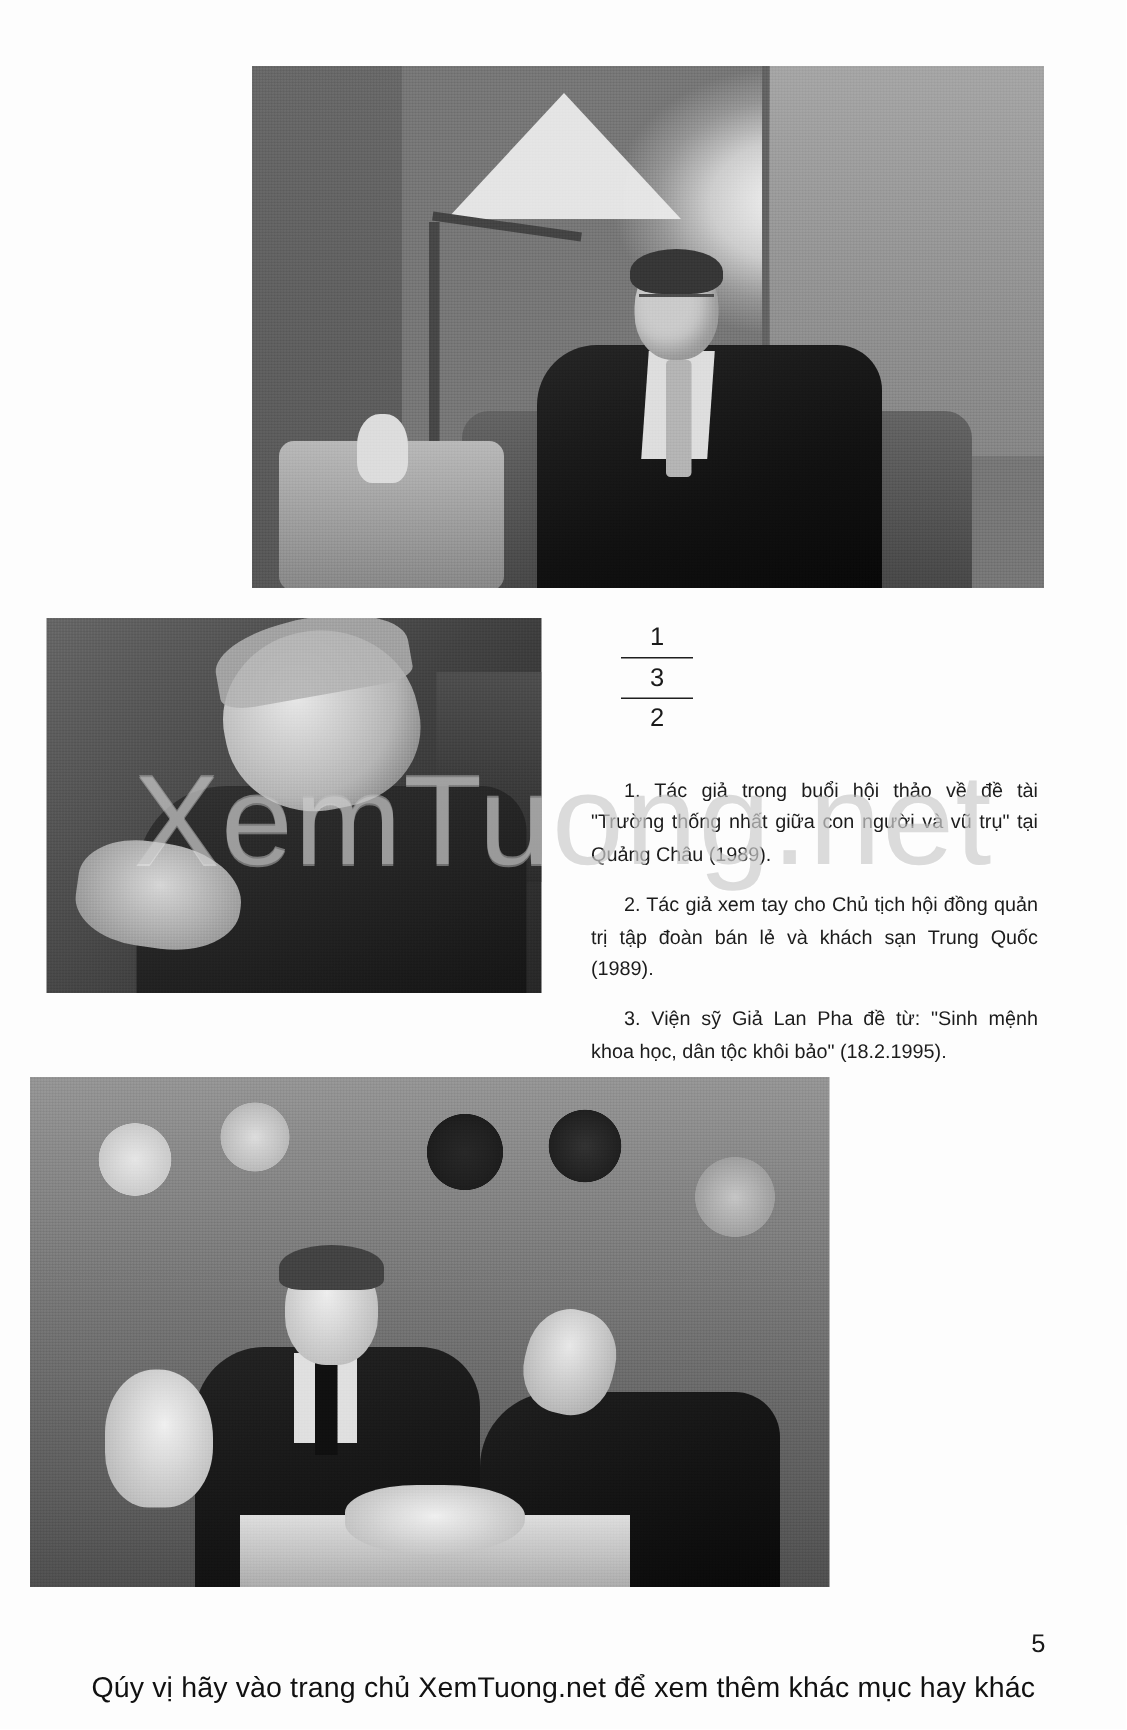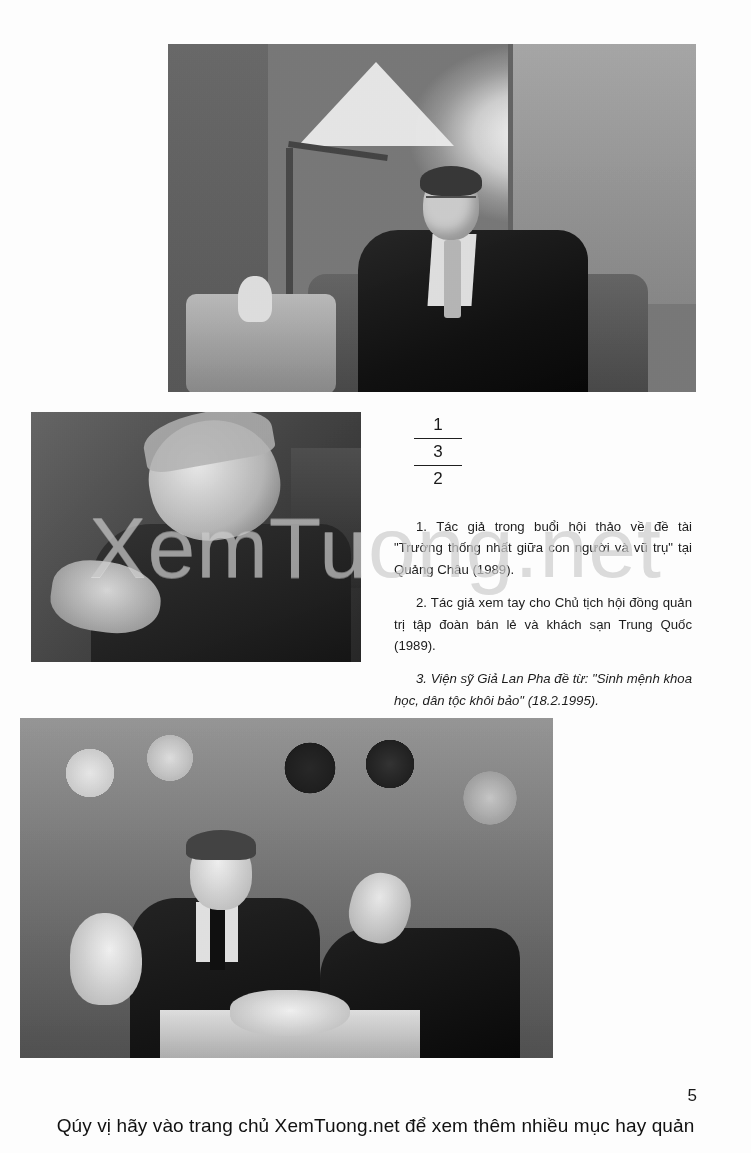--- a/index.html
+++ b/index.html
@@ -235,21 +235,21 @@
     color: #1c1c1c;
     font-size: 13.2px;
     line-height: 1.62;
     text-align: justify;
   }
   .captions p {
     margin: 0 0 12px 0;
     text-indent: 22px;
   }
   .captions p:last-child { margin-bottom: 0; }
-  .captions .it { font-style: italic; }
+  .captions .it { }
 
   
   .page-number {
     position: absolute;
     right: 54px; top: 1086px;
     font-size: 17px;
     color: #1a1a1a;
   }
 
   
@@ -332,15 +332,15 @@
   <div class="captions">
     <p>1. Tác giả trong buổi hội thảo về đề tài "Trường thống nhất giữa con người và vũ trụ" tại Quảng Châu (1989).</p>
     <p>2. Tác giả xem tay cho Chủ tịch hội đồng quản trị tập đoàn bán lẻ và khách sạn Trung Quốc (1989).</p>
     <p class="it">3. Viện sỹ Giả Lan Pha đề từ: "Sinh mệnh khoa học, dân tộc khôi bảo" (18.2.1995).</p>
   </div>
 
   <div class="watermark">XemTuong.net</div>
 
   <div class="page-number">5</div>
 
-  <div class="bottom-bar">Qúy vị hãy vào trang chủ XemTuong.net để xem thêm nhiều mục hay quản</div>
+  <div class="bottom-bar">Qúy vị hãy vào trang chủ XemTuong.net để xem thêm khác mục hay khác</div>
 
 </div>
 
 </body></html>

